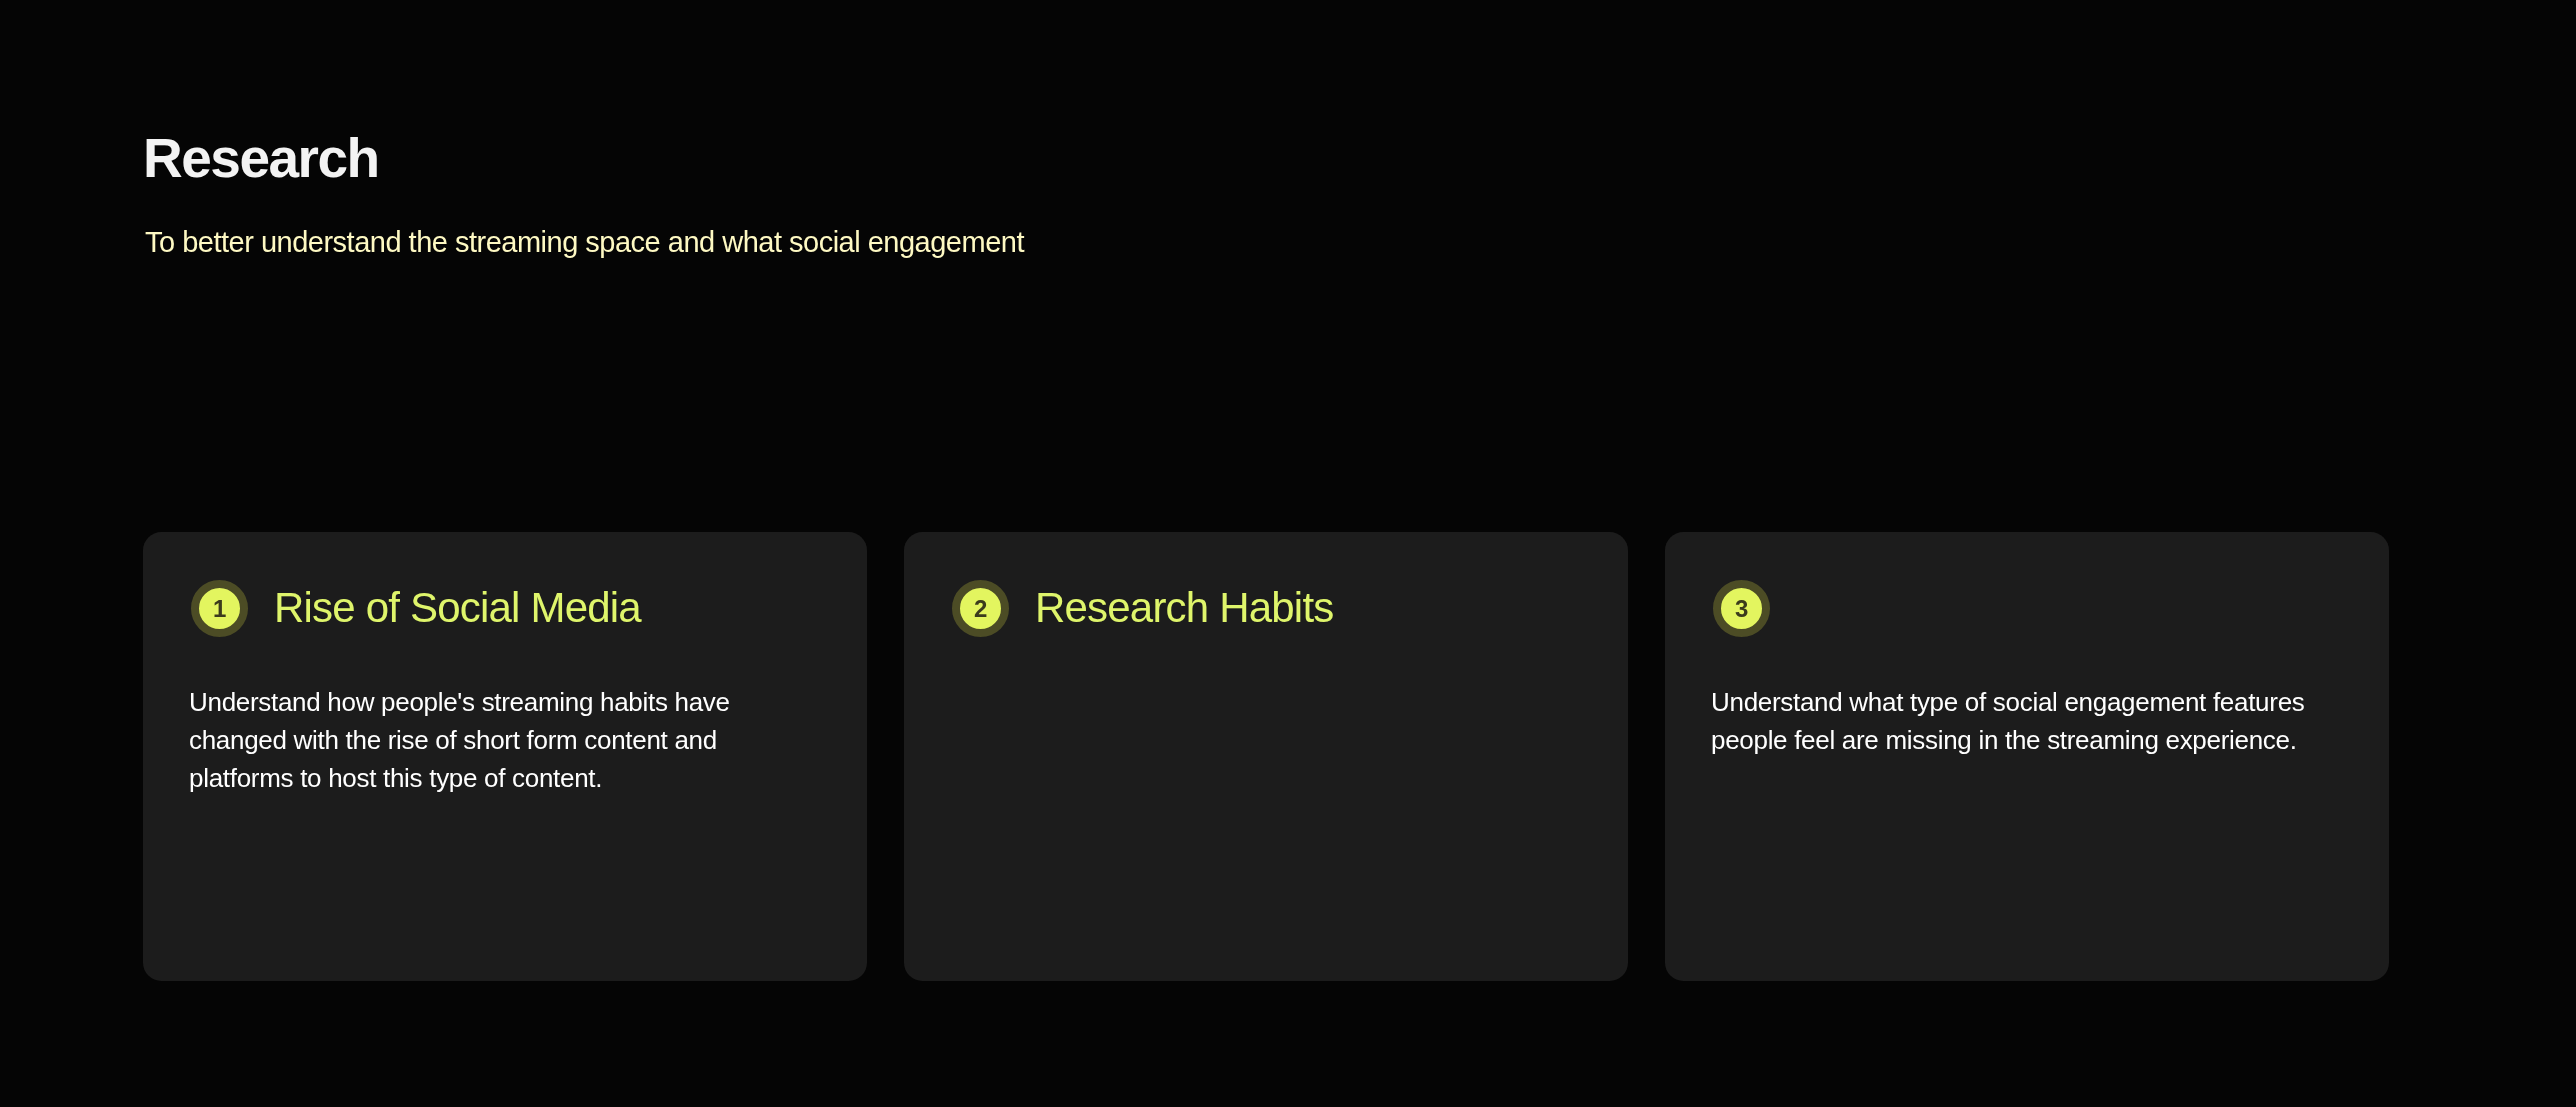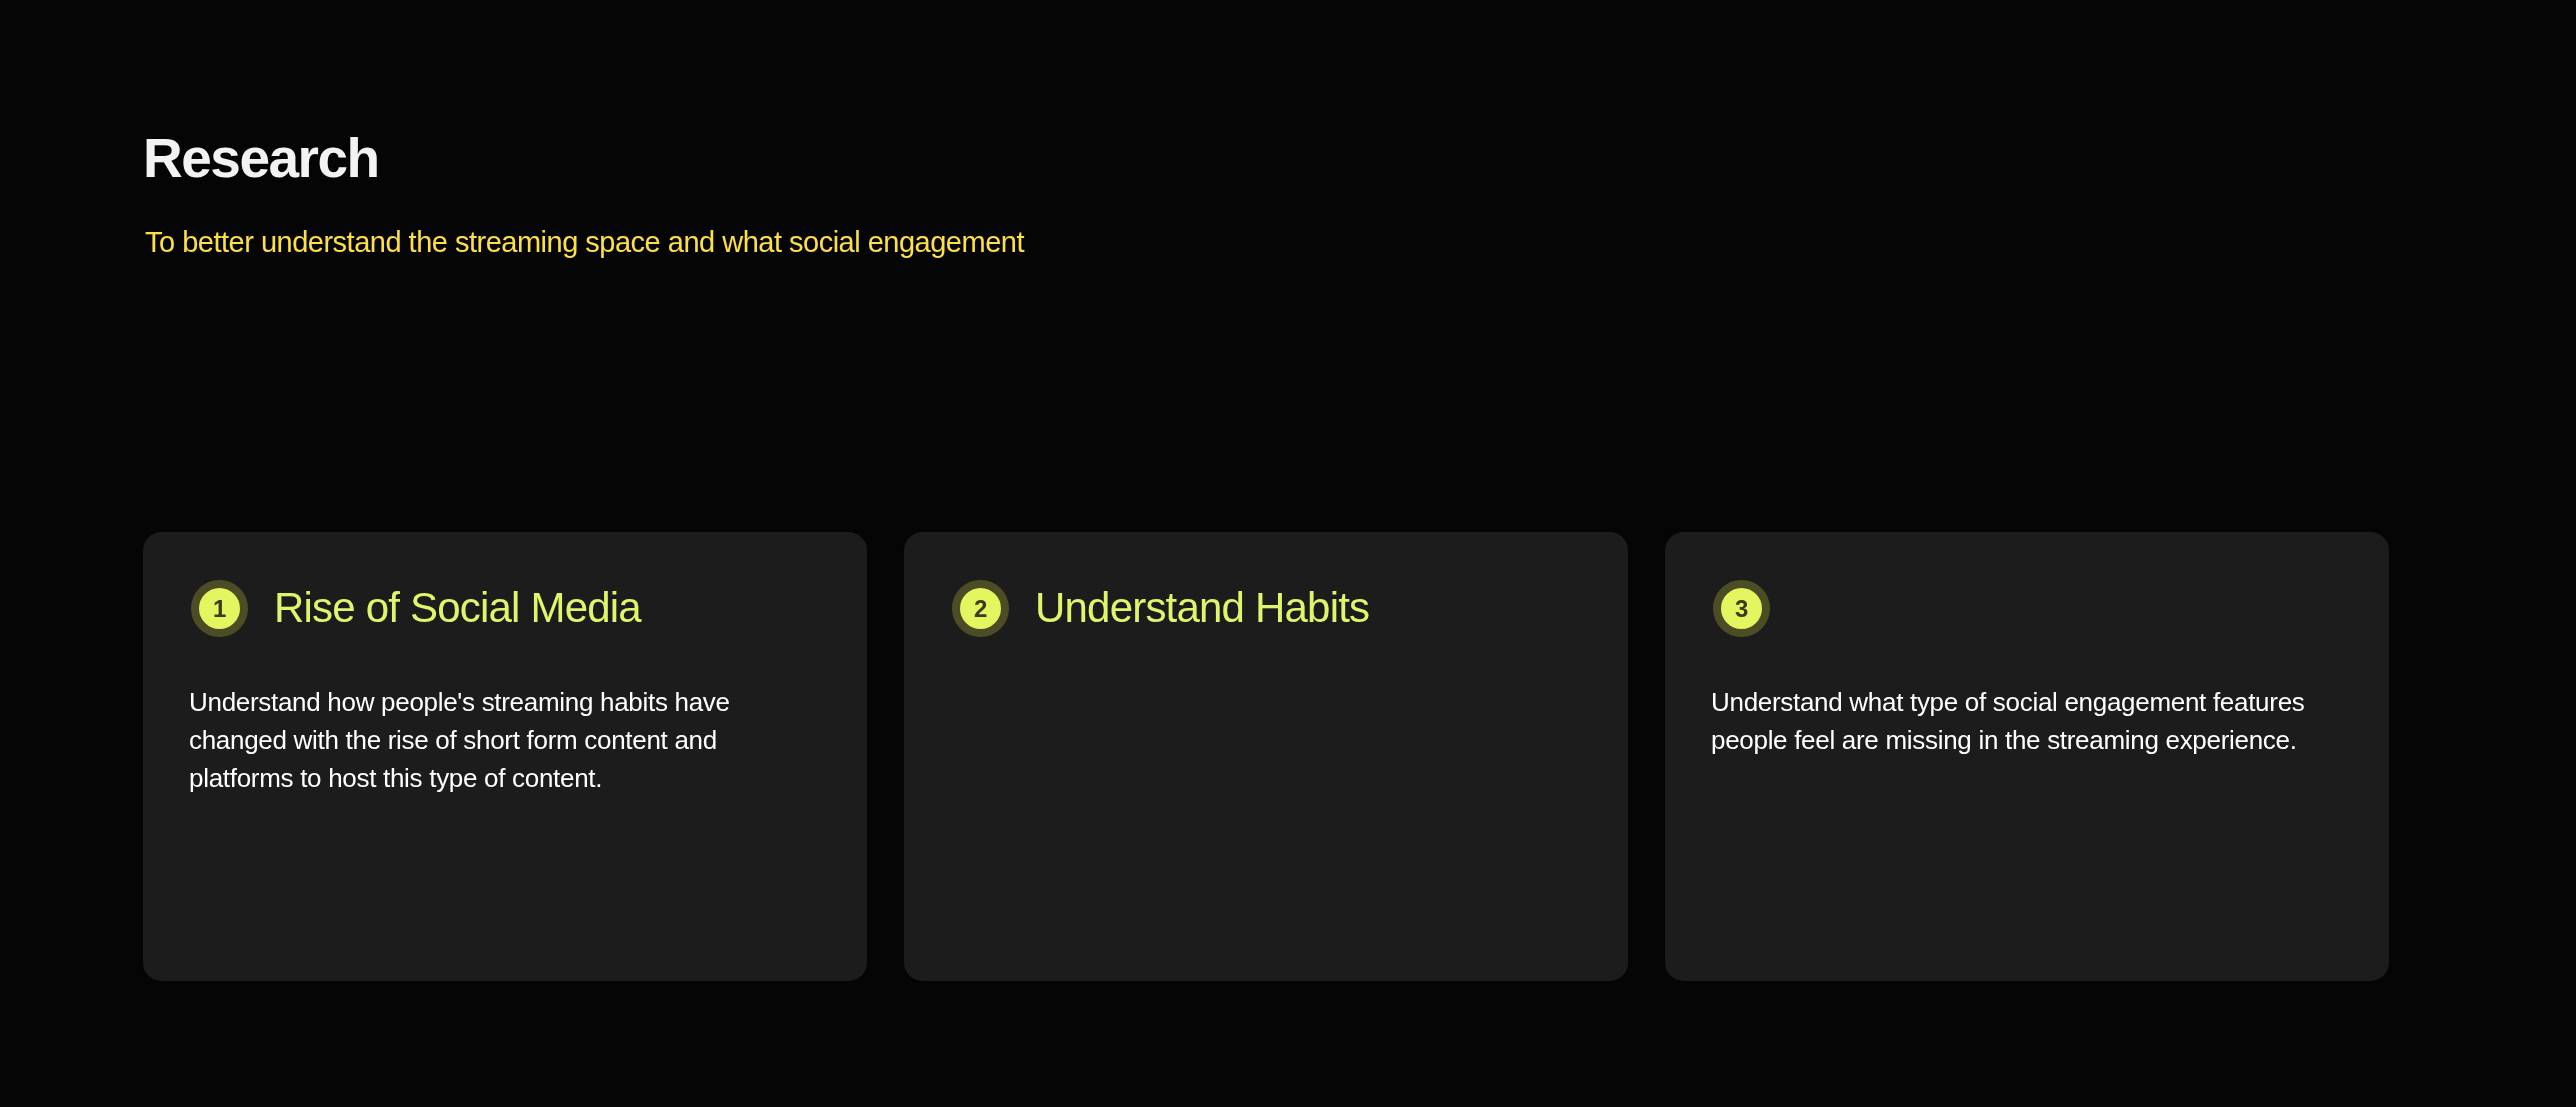--- a/index.html
+++ b/index.html
@@ -37,21 +37,21 @@
     font-weight: 700;
     color: #F3F3F3;
     letter-spacing: -1.5px;
     line-height: 1.05;
   }
 
   .page-subtitle {
     margin-top: 37px;
     font-size: 29px;
     font-weight: 400;
-    color: #fde047;
+    color: #fef9c3;
     letter-spacing: -0.5px;
     line-height: 1.22;
     max-width: 1288px;
   }
   .page-subtitle .ln { display:block; }
 
   
   .card-grid {
     position: absolute;
     left: 133px;
@@ -132,21 +132,21 @@
       <div class="card-header">
         <span class="badge">1</span>
         <span class="card-title">Rise of Social Media</span>
       </div>
       <p class="card-body">Understand how people's streaming habits have changed with the rise of short form content and platforms to host this type of content.</p>
     </div>
 
     <div class="goal-card">
       <div class="card-header">
         <span class="badge">2</span>
-        <span class="card-title">Understand Habits</span>
+        <span class="card-title">Research Habits</span>
       </div>
     </div>
 
     <div class="goal-card">
       <div class="card-header">
         <span class="badge">3</span>
       </div>
       <p class="card-body">Understand what type of social engagement features people feel are missing in the streaming experience.</p>
     </div>
 

